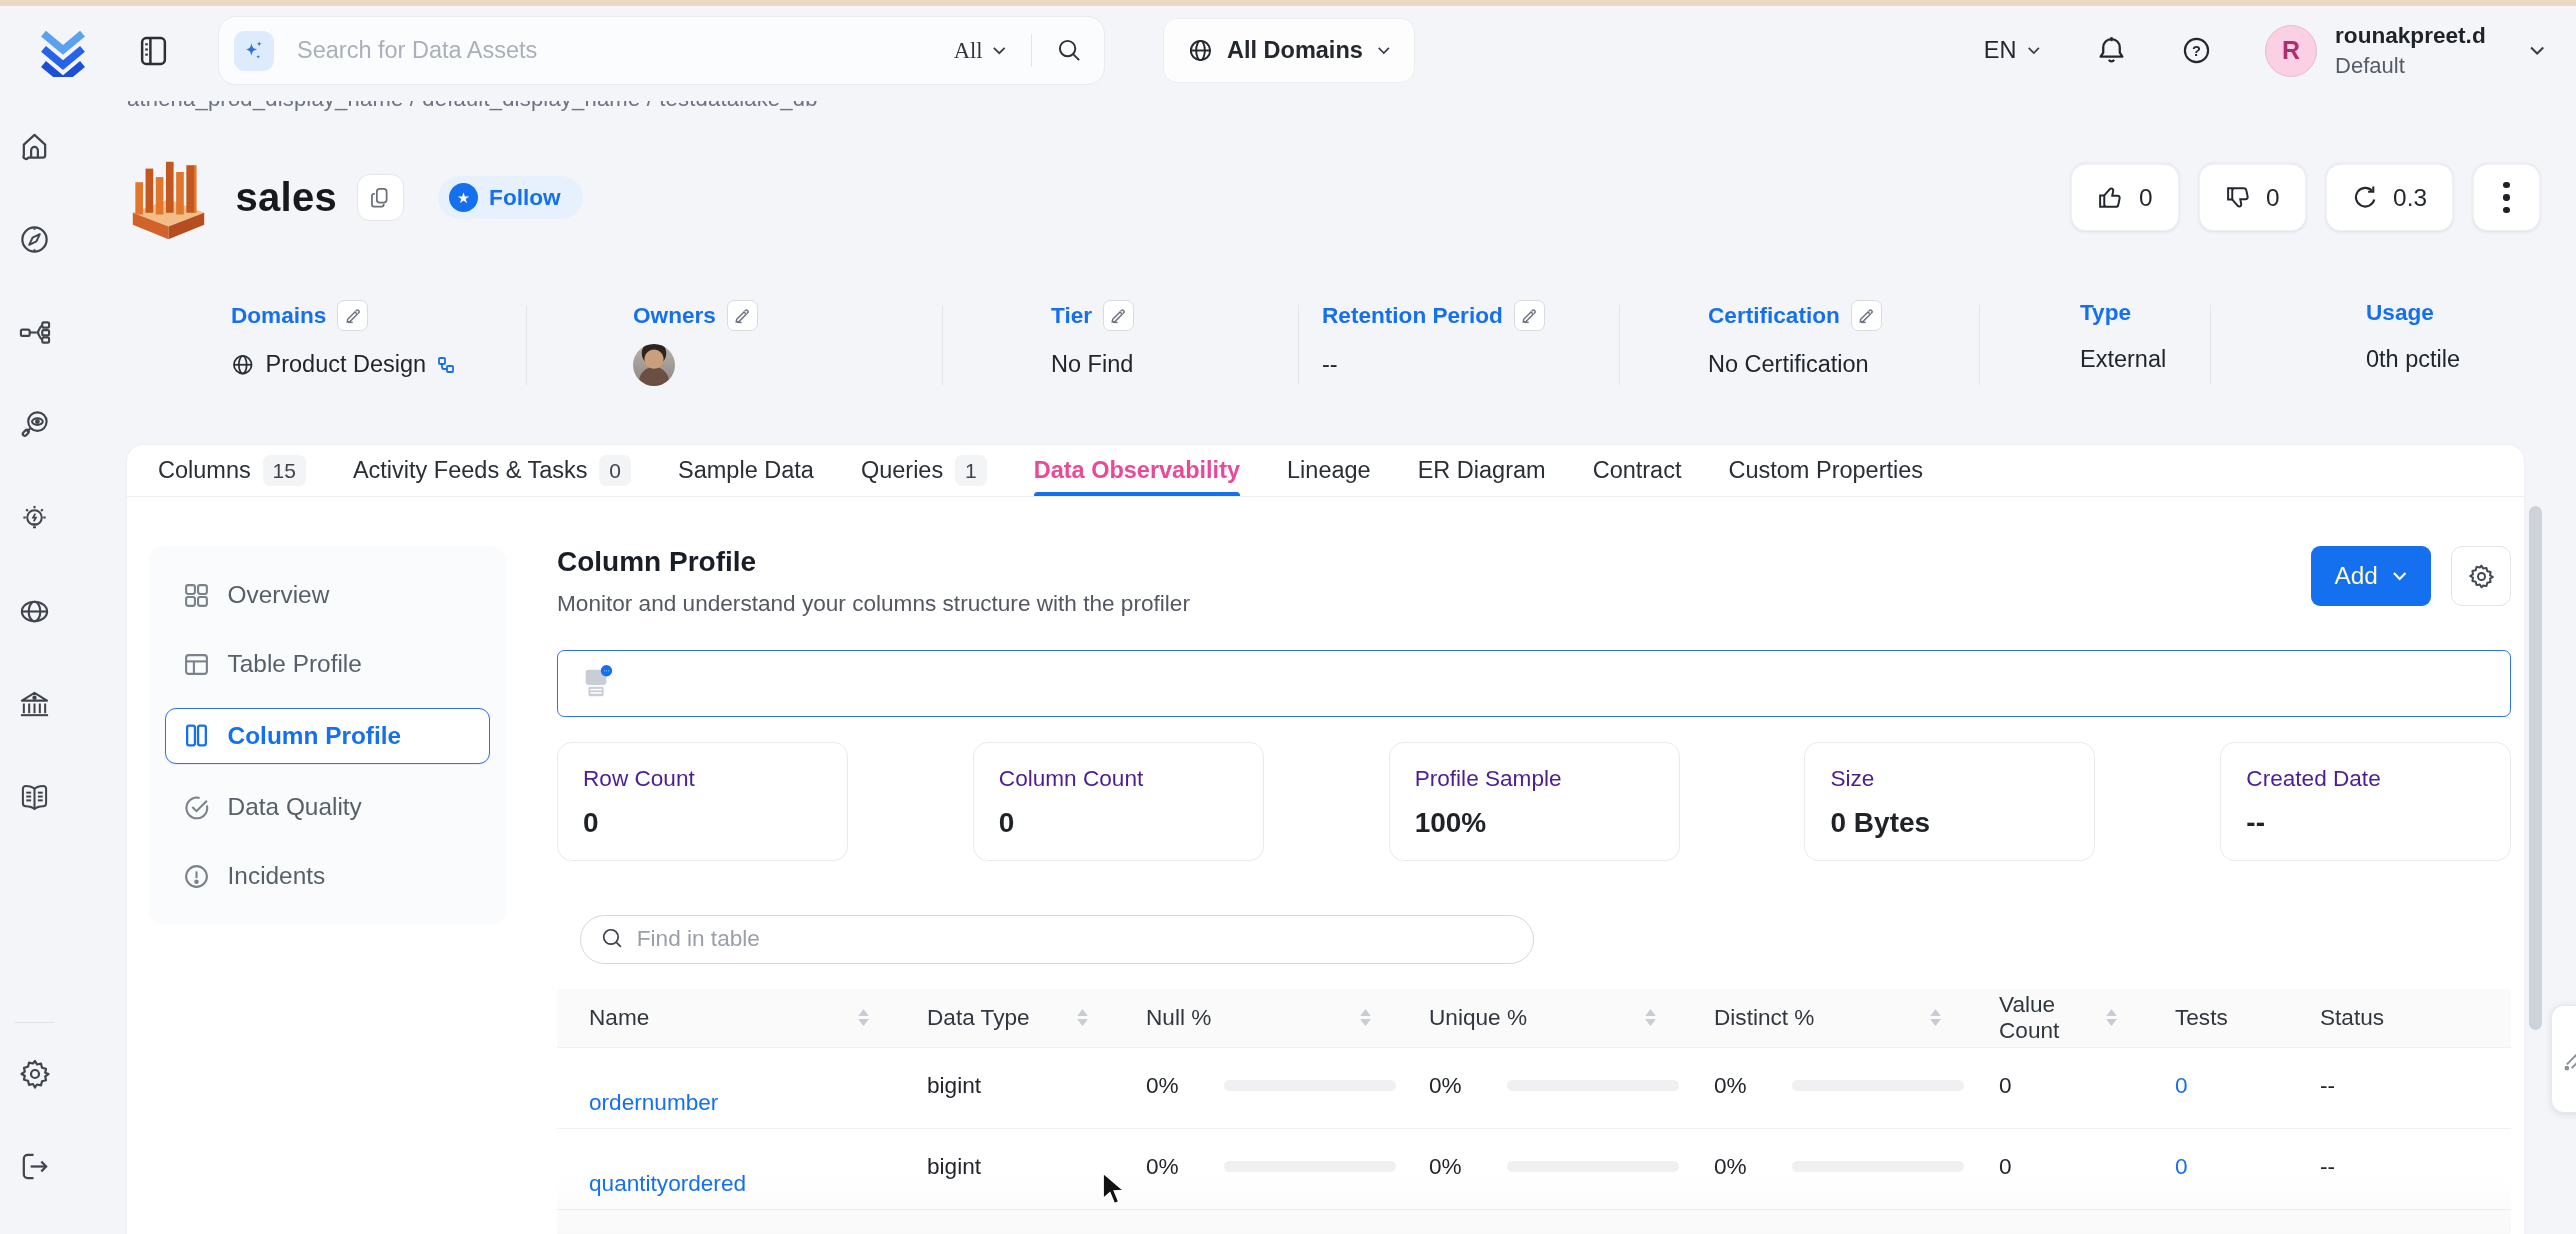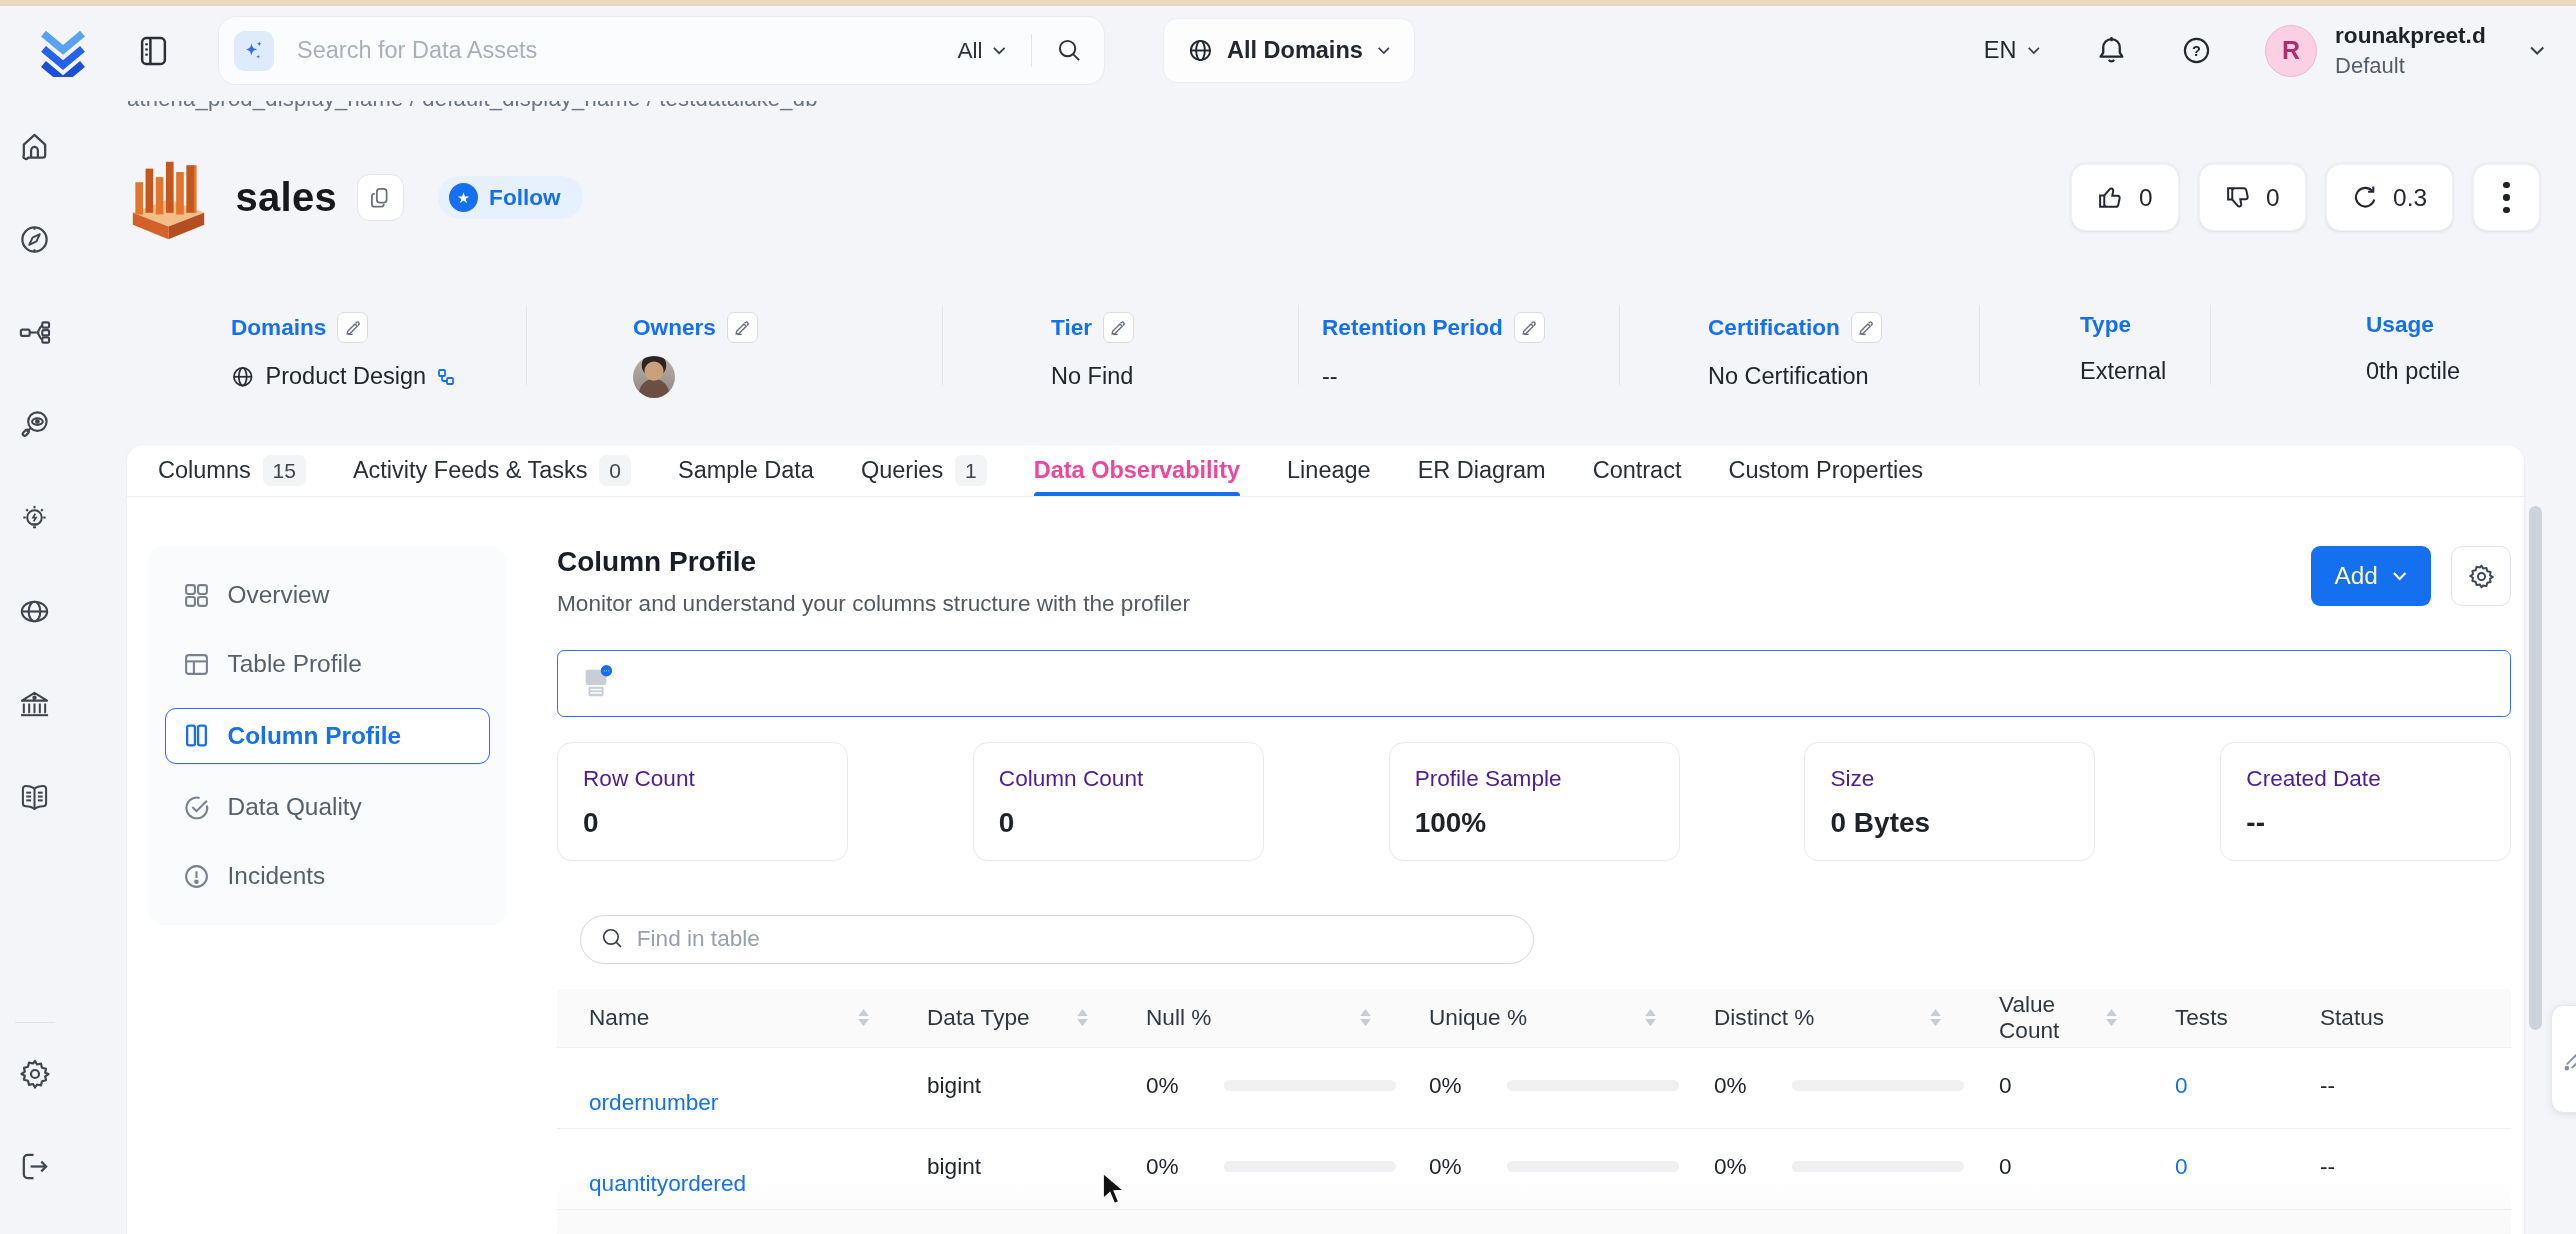--- a/index.html
+++ b/index.html
@@ -25,21 +25,21 @@
   .collapse-btn { margin-left:43px; width:36px; height:36px; display:flex; align-items:center; justify-content:center; cursor:pointer; }
 
   .search-pill {
     margin-left:47px; width:887px; height:69px; background:#fbfcfe;
     border:0.9px solid #e9ebf1; border-radius:18px;
     display:flex; align-items:center; padding:0 22px 0 14.5px;
   }
   .spark-box { width:40px; height:40px; border-radius:11px; background:#ddebfc; display:flex; align-items:center; justify-content:center; }
   .search-placeholder { margin-left:23.5px; font-size:23.5px; color:#aab0ba; flex:1; border:none; outline:none; background:transparent; font-family:"Liberation Sans", sans-serif; }
   .search-placeholder::placeholder { color:#aab0ba; }
-  .scope { display:flex; align-items:center; gap:9px; font-size:22.6px; color:#30343c; font-weight:500; cursor:pointer; }
+  .scope { display:flex; align-items:center; gap:9px; font-size:22.6px; color:#30343c; font-weight:500; cursor:pointer;font-family:Liberation Serif, serif; }
   .pill-divider { width:0.9px; height:33px; background:#e2e4ea; margin:0 25px; }
 
   .domain-pill {
     margin-left:58px; height:65px; padding:0 23.5px;
     background:#fdfdfe; border:0.9px solid #eceef3; border-radius:14.5px;
     display:flex; align-items:center; gap:14.5px; cursor:pointer;
   }
   .domain-pill .label { font-size:23.5px; font-weight:600; color:#23272e; }
 
   .header-right { margin-left:auto; display:flex; align-items:center; margin-right:31px; }
@@ -79,21 +79,21 @@
     height:67px; padding:0 25px; background:#fff; border-radius:14.5px;
     box-shadow:0 0.9px 3.6px rgba(20,30,60,.10); border:0.9px solid #f0f1f4;
     display:flex; align-items:center; gap:14.5px; font-size:24.4px; font-weight:500; color:#24282e; cursor:pointer;
   }
   .act-btn.kebab { width:67px; padding:0; justify-content:center; }
   .kebab-dots { display:flex; flex-direction:column; gap:6.3px; }
   .kebab-dots i { width:6.3px; height:6.3px; border-radius:50%; background:#1f2328; }
 
   
   .meta-row { position:absolute; left:0; top:300px; width:100%; height:90px; }
-  .meta-col { position:absolute; top:12px;text-align:center; }
+  .meta-col { position:absolute; top:0;text-align:center; }
   .meta-label-line { display:flex; align-items:center; gap:11px; }
   .meta-label { font-size:22.6px; font-weight:600; color:#1570ef; }
   .edit-btn { width:31px; height:31px; background:#fff; border:0.9px solid #d9dbe1; border-radius:7.2px; display:flex; align-items:center; justify-content:center; cursor:pointer; }
   .meta-value { margin-top:20px; font-size:23.5px; font-weight:500; color:#21262c; display:flex; align-items:center; gap:11px; }
   .meta-div { position:absolute; top:5.4px; width:0.9px; height:80px; background:#e3e5ea; }
   .owner-photo {
     margin-top:12.7px; width:42px; height:42px; border-radius:50%;
     background:
       radial-gradient(circle at 50% 36%, #caa07c 0 9px, rgba(0,0,0,0) 10px),
       radial-gradient(circle at 50% 90%, #6b4f43 0 14.5px, rgba(0,0,0,0) 15.4px),

